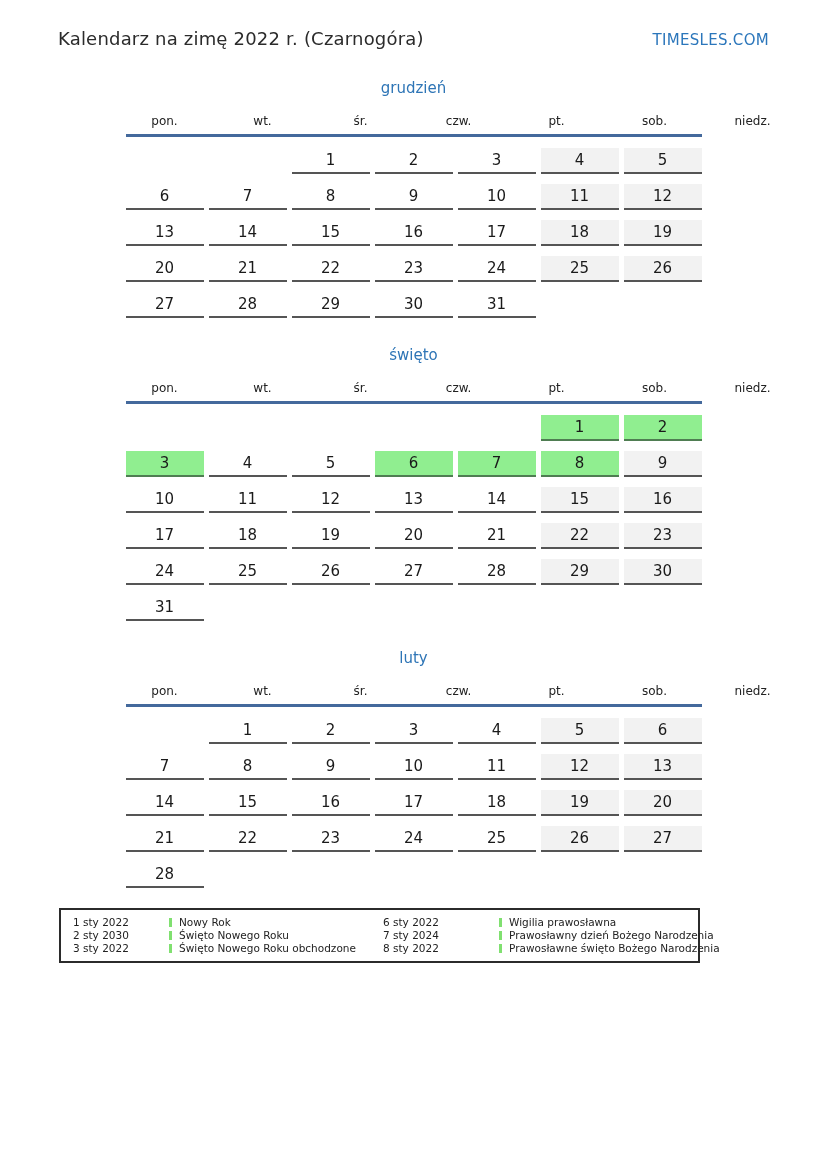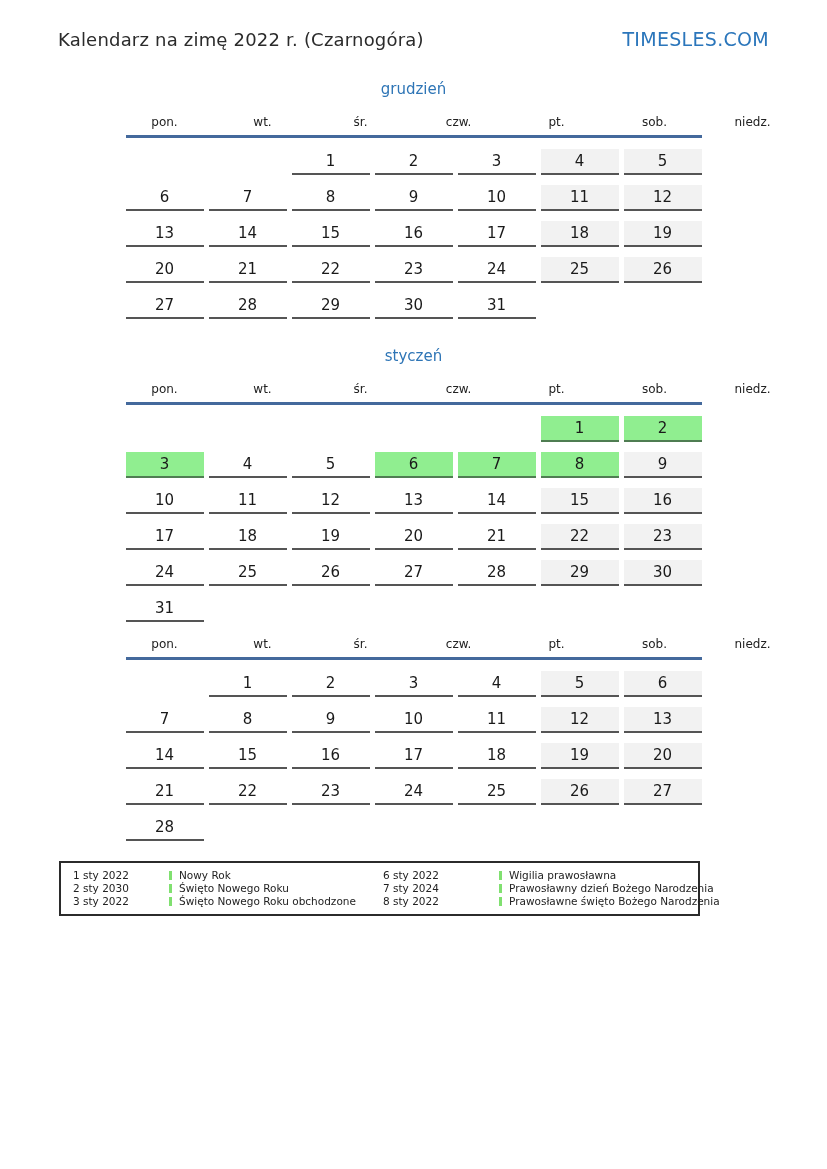--- a/index.html
+++ b/index.html
@@ -22,21 +22,21 @@
     color:var(--text-dark);
   }
   .page-header{
     display:flex;justify-content:space-between;align-items:baseline;
     padding:28px 58px 0 58px;
   }
   .page-title{
     font-size:18px;font-weight:normal;margin:0;color:#2b2b2b;letter-spacing:0.2px;
   }
   .site-link{
-    font-size:19px;color:var(--site-link-blue);text-decoration:none;letter-spacing:0.3px;
+    font-size:15px;color:var(--site-link-blue);text-decoration:none;letter-spacing:0.3px;
   }
   .months{width:576px;margin:0 auto;}
   .month-title{
     text-align:center;color:var(--month-title-blue);
     font-size:15px;margin-top:26px;line-height:22px;
   }
   .month:first-child .month-title{margin-top:28px;}
   .weekday-row{
     display:grid;grid-template-columns:repeat(7,78px);column-gap:20px;
     margin-top:15px;
@@ -121,21 +121,21 @@
         <div class="cell">27</div>
         <div class="cell">28</div>
         <div class="cell">29</div>
         <div class="cell">30</div>
         <div class="cell">31</div>
         <div class="cell empty"></div>
         <div class="cell empty"></div>
       </div>
     </section>
     <section class="month">
-      <div class="month-title">styczeń</div>
+      <div class="month-title">święto</div>
       <div class="weekday-row">
         <span class="weekday">pon.</span>
         <span class="weekday">wt.</span>
         <span class="weekday">śr.</span>
         <span class="weekday">czw.</span>
         <span class="weekday">pt.</span>
         <span class="weekday">sob.</span>
         <span class="weekday">niedz.</span>
       </div>
       <div class="rule"></div>
@@ -178,20 +178,21 @@
         <div class="cell">31</div>
         <div class="cell empty"></div>
         <div class="cell empty"></div>
         <div class="cell empty"></div>
         <div class="cell empty"></div>
         <div class="cell empty"></div>
         <div class="cell empty"></div>
       </div>
     </section>
     <section class="month">
+      <div class="month-title">luty</div>
       <div class="weekday-row">
         <span class="weekday">pon.</span>
         <span class="weekday">wt.</span>
         <span class="weekday">śr.</span>
         <span class="weekday">czw.</span>
         <span class="weekday">pt.</span>
         <span class="weekday">sob.</span>
         <span class="weekday">niedz.</span>
       </div>
       <div class="rule"></div>

